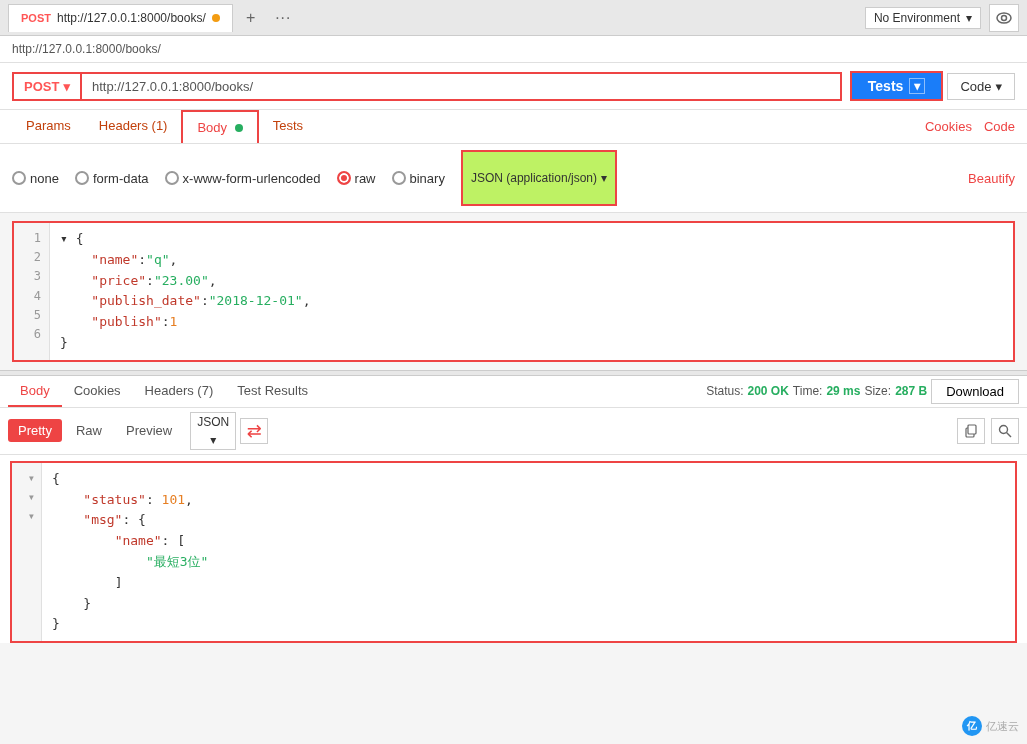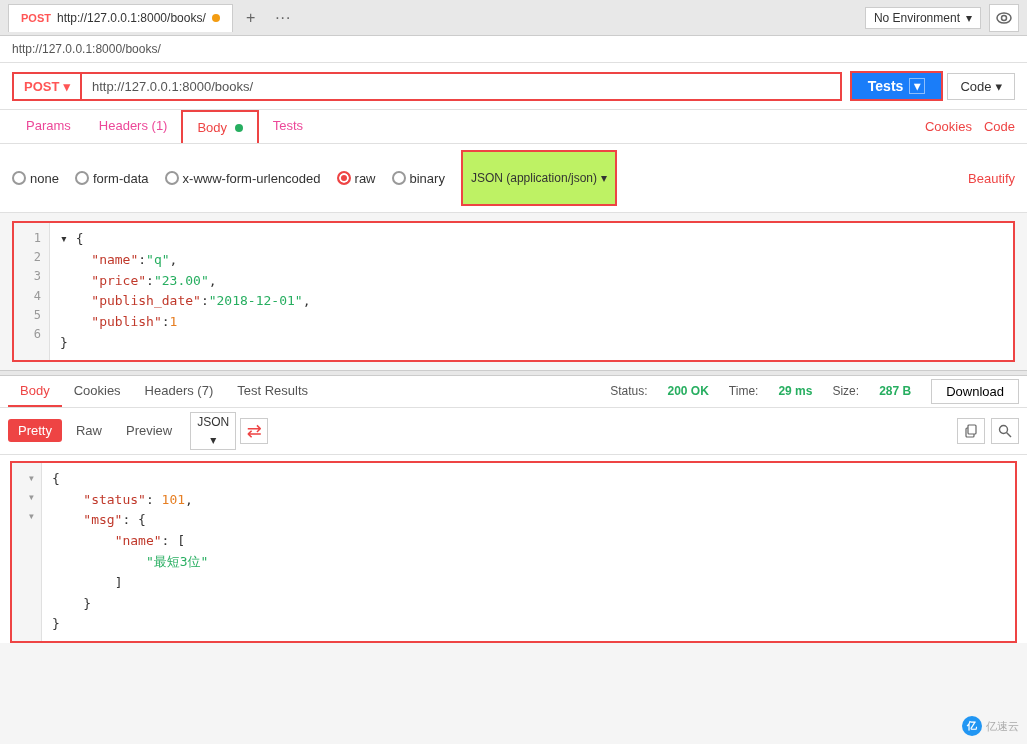--- a/index.html
+++ b/index.html
@@ -134,21 +134,21 @@
       display: flex;
       align-items: center;
       background: #fff;
       border-bottom: 1px solid #e0e0e0;
       padding: 0 12px;
     }
     .req-tab {
       padding: 8px 14px;
       font-size: 13px;
       cursor: pointer;
-      color: #ec4899;
+      color: #c2410c;
       border-bottom: 2px solid transparent;
     }
     .req-tab.active {
       color: #f55;
       border-bottom: 2px solid #f55;
     }
     .req-tab-dot {
       width: 8px; height: 8px;
       border-radius: 50%;
       background: #27ae60;
@@ -264,21 +264,21 @@
       cursor: pointer;
       color: #555;
       border-bottom: 2px solid transparent;
     }
     .resp-tab.active {
       color: #e44;
       border-bottom: 2px solid #e44;
     }
     .resp-status-area {
       margin-left: auto;
-      display: flex; align-items: center; gap: 20px;
+      display: flex; align-items: center; gap: 4px;
       font-size: 12px;
     }
     .status-ok { color: #27ae60; font-weight: bold; }
     .status-label { color: #555; }
     .download-btn {
       background: #fff;
       border: 1px solid #ccc;
       padding: 4px 14px;
       font-size: 13px;
       cursor: pointer;

